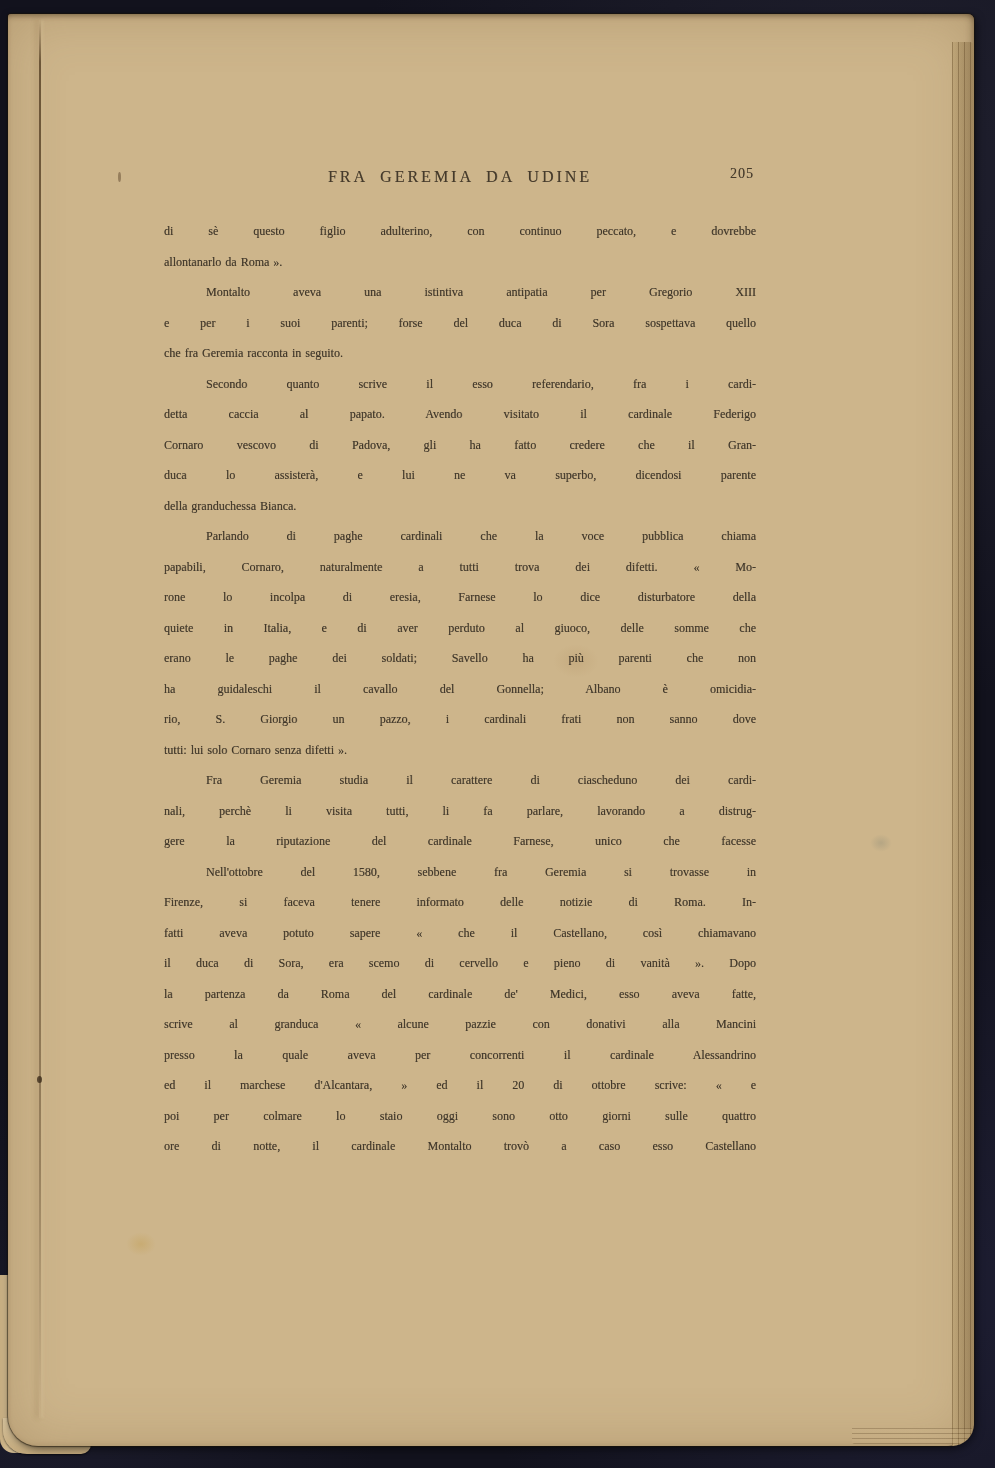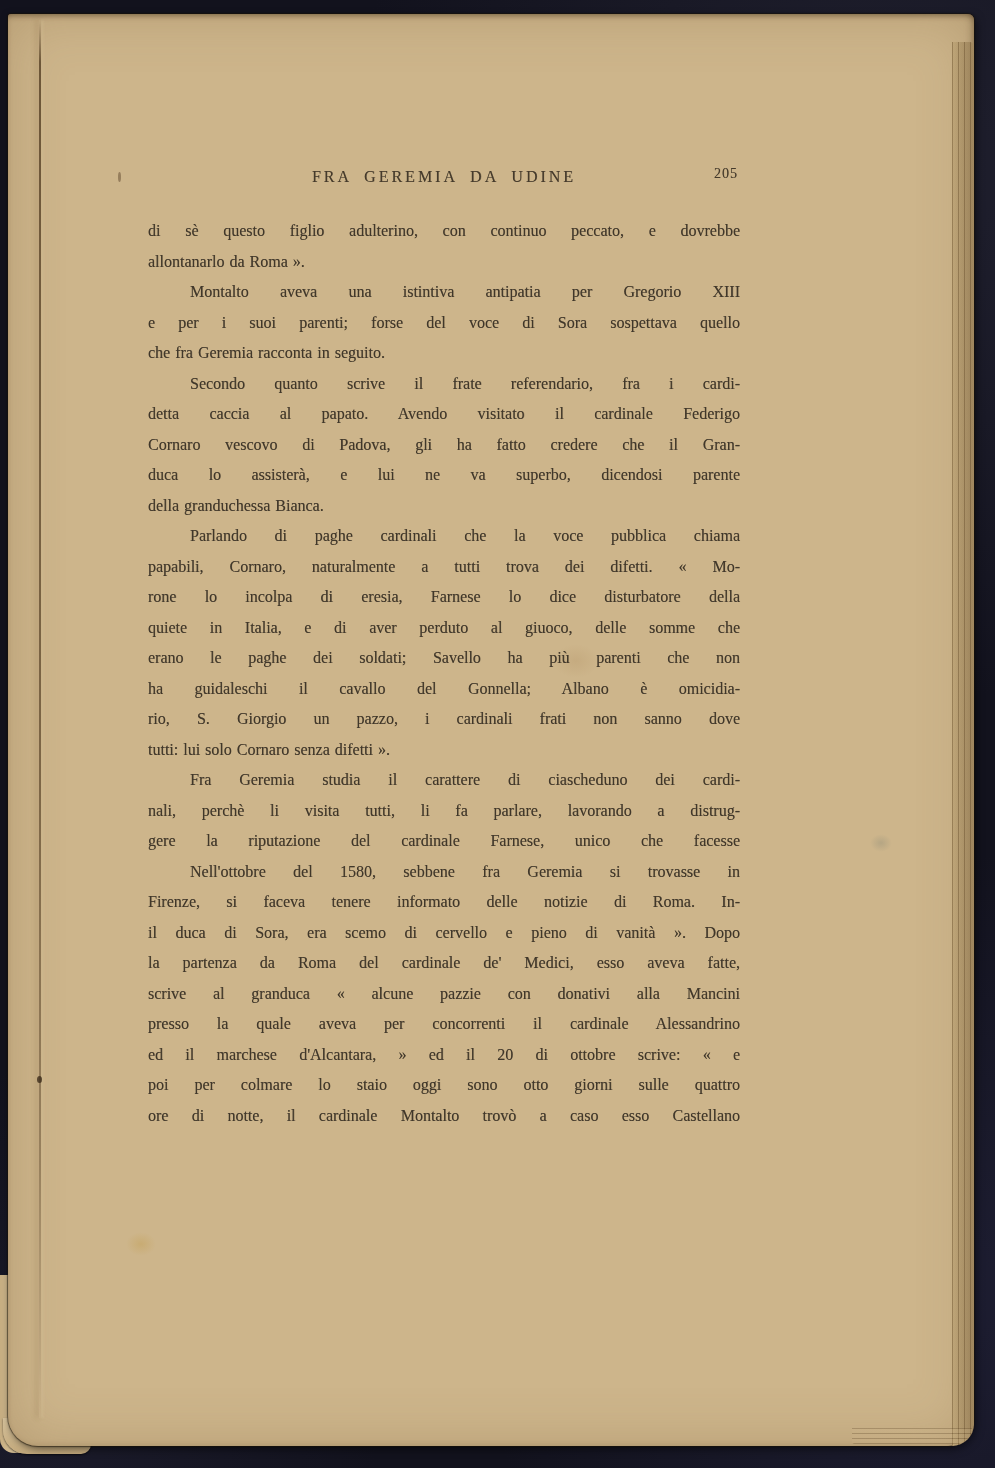--- a/index.html
+++ b/index.html
@@ -84,34 +84,34 @@
     background: radial-gradient(ellipse, rgba(190,150,60,0.30), rgba(190,150,60,0) 70%); }
   .stain-b { left: 545px; top: 630px; width: 46px; height: 34px;
     background: radial-gradient(ellipse, rgba(150,110,60,0.14), rgba(150,110,60,0) 70%); }
   .stain-c { left: 862px; top: 820px; width: 22px; height: 18px;
     background: radial-gradient(ellipse, rgba(110,120,110,0.25), rgba(110,120,110,0) 70%); }
   .speck-a { left: 29px; top: 1062px; width: 5px; height: 7px; background: rgba(60,45,28,0.8); }
   .speck-b { left: 110px; top: 158px; width: 3px; height: 10px; background: rgba(95,72,45,0.5); }
 
   
   .text-col {
-    position: absolute; left: 140px; top: 154px; width: 592px;
+    position: absolute; left: 156px; top: 154px; width: 592px;
     color: #40372a;
     text-shadow: 0.3px 0.3px 0.6px rgba(64,55,42,0.45);
   }
   .header-row { position: relative; height: 34px; }
   .running-title {
     position: absolute; left: 0; right: 0; text-align: center;
     font-size: 16px; letter-spacing: 3px; word-spacing: 6px; color: #453a2b;
   }
   .page-number {
     position: absolute; right: 2px; top: -2px; font-size: 14px;
     letter-spacing: 1px; color: #453a2b;
   }
-  .page-body { margin-top: 14px; font-size: 16px; line-height: 30.5px; }
+  .page-body { margin-top: 14px; font-size: 12px; line-height: 30.5px; }
   .line { text-align: justify; text-align-last: justify; word-spacing: 1px; }
   .line.end { text-align-last: left; }
   .line.indent { text-indent: 42px; }
 </style>
 </head>
 <body>
 
 <div class="under-page-side"></div>
 <div class="under-page-lip"></div>
 
@@ -128,40 +128,41 @@
 
   <div class="text-col">
     <div class="header-row">
       <div class="running-title">FRA GEREMIA DA UDINE</div>
       <div class="page-number">205</div>
     </div>
     <div class="page-body">
         <div class="line">di sè questo figlio adulterino, con continuo peccato, e dovrebbe</div>
         <div class="line end">allontanarlo da Roma ».</div>
         <div class="line indent">Montalto aveva una istintiva antipatia per Gregorio XIII</div>
-        <div class="line">e per i suoi parenti; forse del voce di Sora sospettava quello</div>
+        <div class="line">e per i suoi parenti; forse del duca di Sora sospettava quello</div>
         <div class="line end">che fra Geremia racconta in seguito.</div>
-        <div class="line indent">Secondo quanto scrive il frate referendario, fra i cardi-</div>
+        <div class="line indent">Secondo quanto scrive il esso referendario, fra i cardi-</div>
         <div class="line">detta caccia al papato. Avendo visitato il cardinale Federigo</div>
         <div class="line">Cornaro vescovo di Padova, gli ha fatto credere che il Gran-</div>
         <div class="line">duca lo assisterà, e lui ne va superbo, dicendosi parente</div>
         <div class="line end">della granduchessa Bianca.</div>
         <div class="line indent">Parlando di paghe cardinali che la voce pubblica chiama</div>
         <div class="line">papabili, Cornaro, naturalmente a tutti trova dei difetti. « Mo-</div>
         <div class="line">rone lo incolpa di eresia, Farnese lo dice disturbatore della</div>
         <div class="line">quiete in Italia, e di aver perduto al giuoco, delle somme che</div>
         <div class="line">erano le paghe dei soldati; Savello ha più parenti che non</div>
         <div class="line">ha guidaleschi il cavallo del Gonnella; Albano è omicidia-</div>
         <div class="line">rio, S. Giorgio un pazzo, i cardinali frati non sanno dove</div>
         <div class="line end">tutti: lui solo Cornaro senza difetti ».</div>
         <div class="line indent">Fra Geremia studia il carattere di ciascheduno dei cardi-</div>
         <div class="line">nali, perchè li visita tutti, li fa parlare, lavorando a distrug-</div>
         <div class="line">gere la riputazione del cardinale Farnese, unico che facesse</div>
         <div class="line indent">Nell'ottobre del 1580, sebbene fra Geremia si trovasse in</div>
         <div class="line">Firenze, si faceva tenere informato delle notizie di Roma. In-</div>
+        <div class="line">fatti aveva potuto sapere « che il Castellano, così chiamavano</div>
         <div class="line">il duca di Sora, era scemo di cervello e pieno di vanità ». Dopo</div>
         <div class="line">la partenza da Roma del cardinale de' Medici, esso aveva fatte,</div>
         <div class="line">scrive al granduca « alcune pazzie con donativi alla Mancini</div>
         <div class="line">presso la quale aveva per concorrenti il cardinale Alessandrino</div>
         <div class="line">ed il marchese d'Alcantara, » ed il 20 di ottobre scrive: « e</div>
         <div class="line">poi per colmare lo staio oggi sono otto giorni sulle quattro</div>
         <div class="line">ore di notte, il cardinale Montalto trovò a caso esso Castellano</div>
       </div>
   </div>
 </div>

